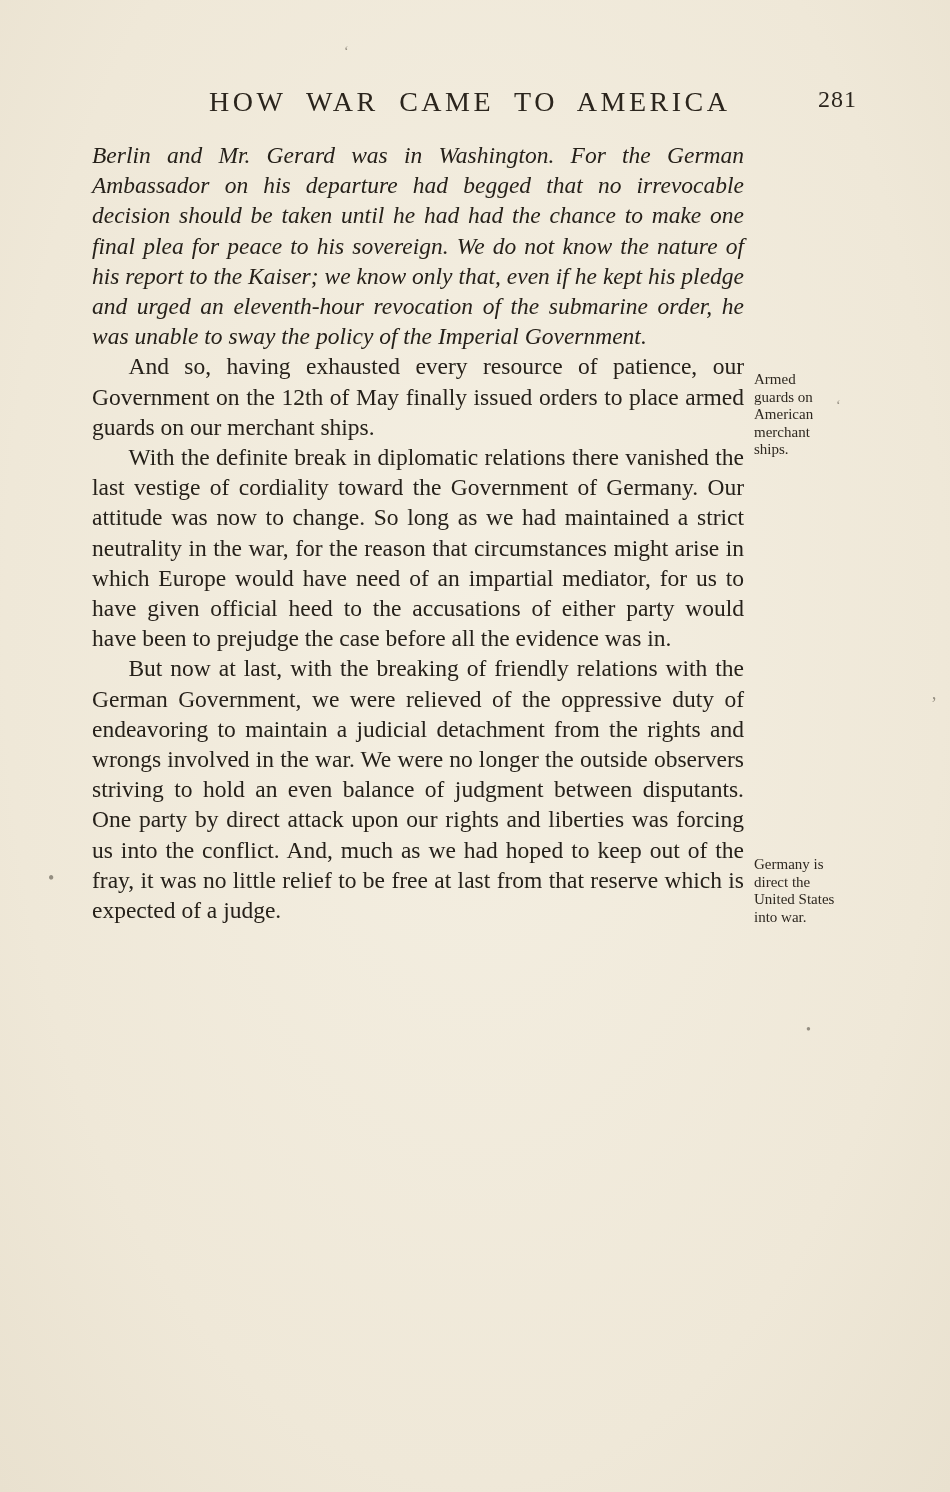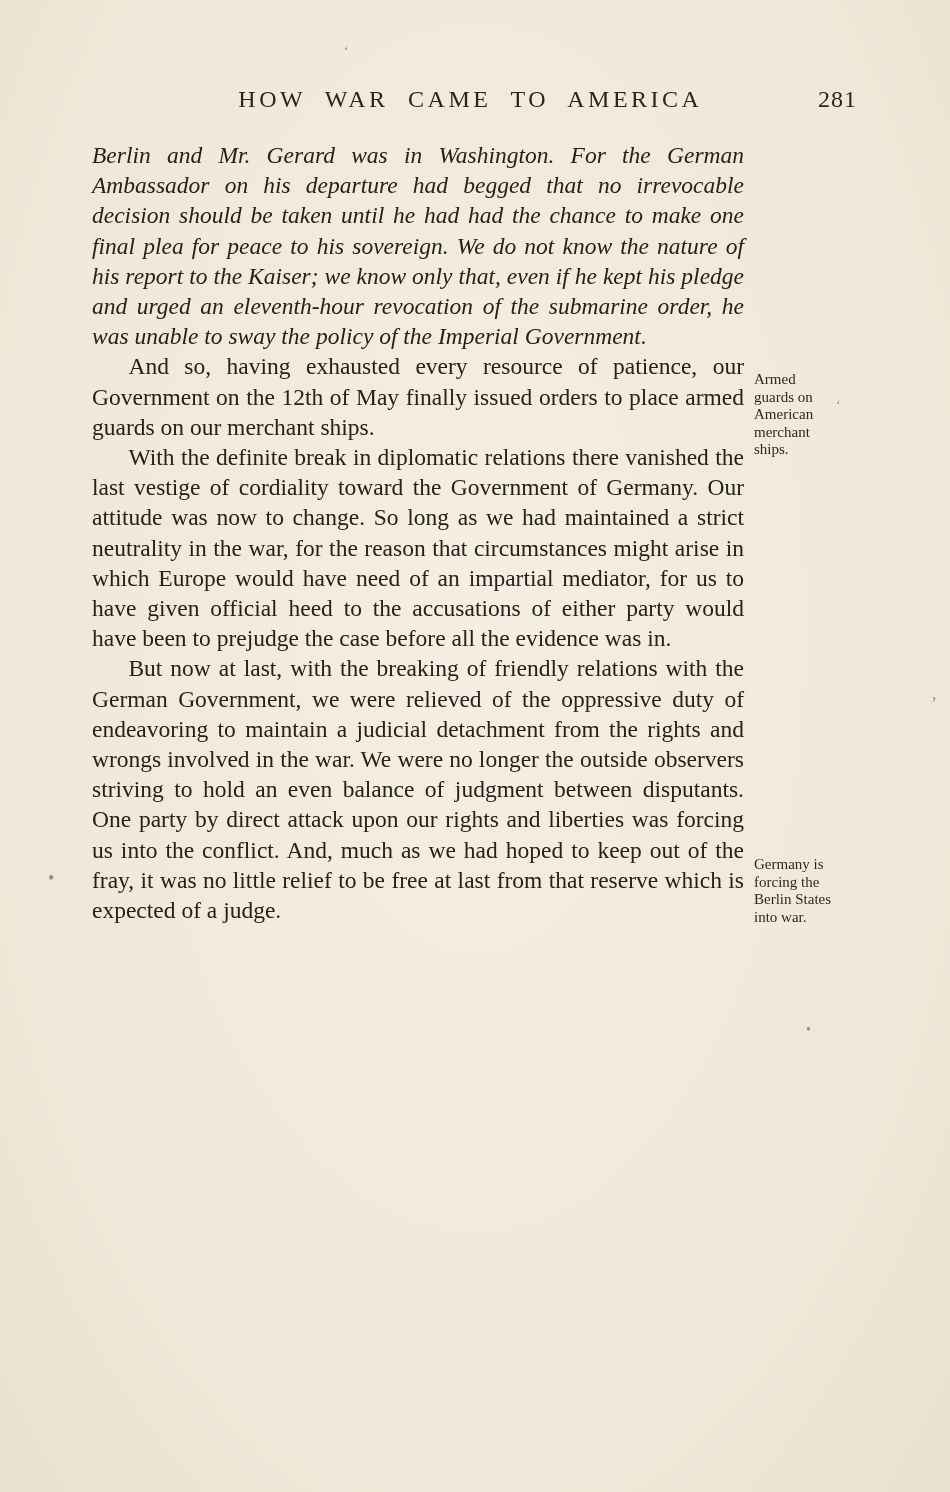--- a/index.html
+++ b/index.html
@@ -28,21 +28,21 @@
   .running-head {
     position: relative;
     height: 34px;
     margin-bottom: 20px;
   }
   .running-head .title {
     position: absolute;
     left: 50%;
     transform: translateX(-51%);
     top: 0;
-    font-size: 24px;
+    font-size: 28px;
     letter-spacing: 3.5px;
     word-spacing: 10px;
     color: #2b251d;
     white-space: nowrap;
   }
   .running-head .folio {
     position: absolute;
     right: 93px;
     top: 0;
     font-size: 24px;
@@ -128,19 +128,19 @@
       <p>And so, having exhausted every resource of patience, our Government on the 12th of May finally issued orders to place armed guards on our merchant ships.</p>
       <div class="sidenote sn-armed-guards">Armed guards on American merchant ships.</div>
     </div>
 
     <div class="para">
       <p>With the definite break in diplomatic relations there vanished the last vestige of cordiality toward the Government of Germany. Our attitude was now to change. So long as we had maintained a strict neutrality in the war, for the reason that circumstances might arise in which Europe would have need of an impartial mediator, for us to have given official heed to the accusations of either party would have been to prejudge the case before all the evidence was in.</p>
     </div>
 
     <div class="para">
       <p>But now at last, with the breaking of friendly relations with the German Government, we were relieved of the oppressive duty of endeavoring to maintain a judicial detachment from the rights and wrongs involved in the war. We were no longer the outside observers striving to hold an even balance of judgment between disputants. One party by direct attack upon our rights and liberties was forcing us into the conflict. And, much as we had hoped to keep out of the fray, it was no little relief to be free at last from that reserve which is expected of a judge.</p>
-      <div class="sidenote sn-germany-forcing">Germany is forcing the Berlin States into war.</div>
+      <div class="sidenote sn-germany-forcing">Germany is direct the United States into war.</div>
     </div>
 
 
   </div>
 
 </div>
 
 </body></html>

